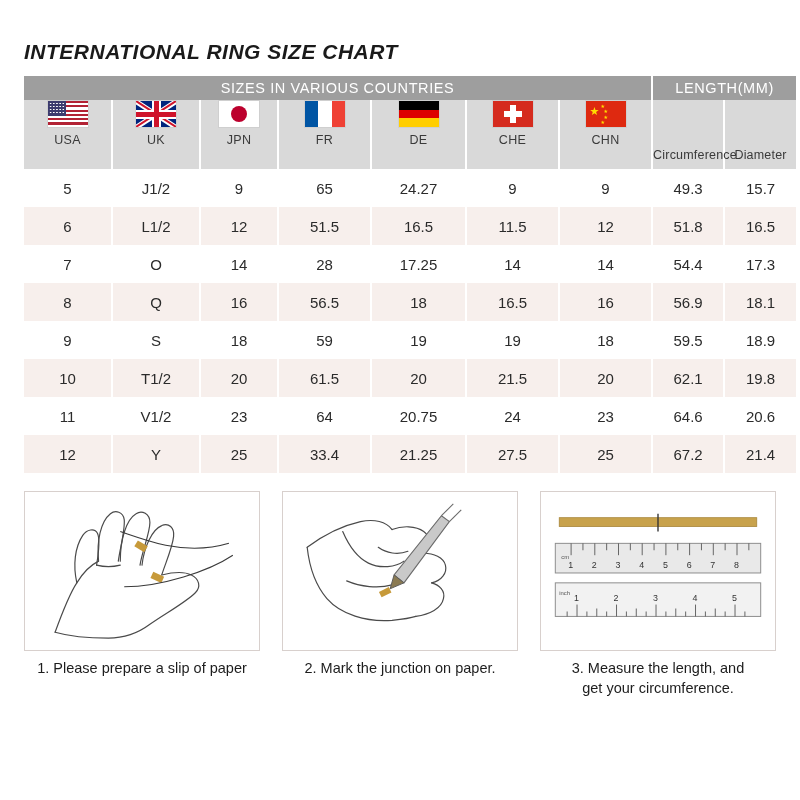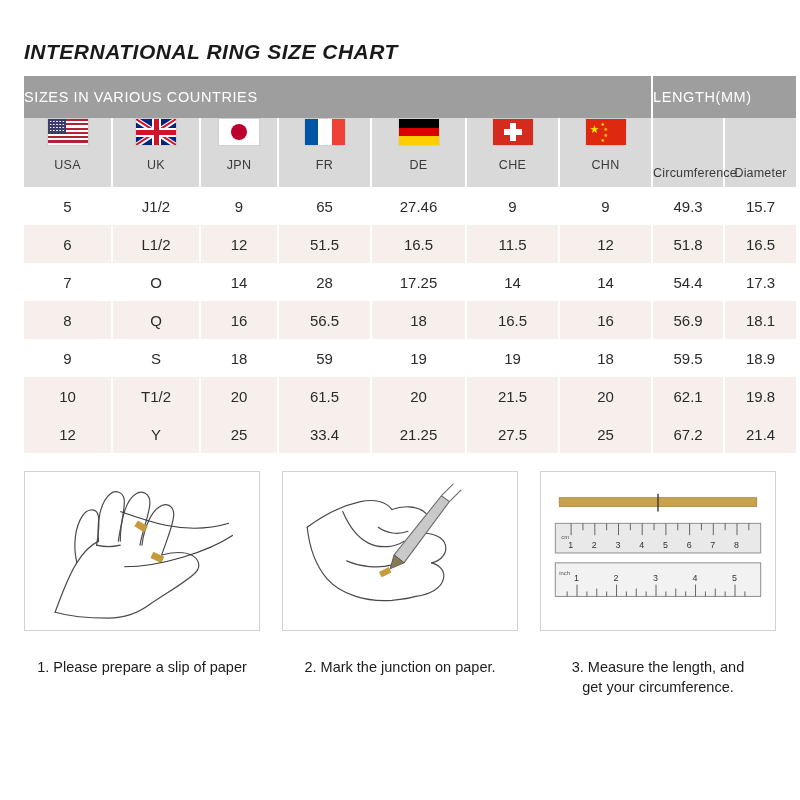--- a/index.html
+++ b/index.html
@@ -37,22 +37,23 @@
     border-collapse: collapse;
     table-layout: fixed;
   }
   table.chart td, table.chart th {
     padding: 0;
     margin: 0;
   }
   .hdr-band td {
     background: #9e9e9e;
     color: #ffffff;
+    text-align: center;
     font-size: 14.5px;
-    height: 42px;
+    height: 24px;
     letter-spacing: 0.6px;
     border-right: 2px solid #ffffff;
   }
   .hdr-band td:last-child { border-right: none; }
 
   .flagrow td {
     background: #d9d9d9;
     text-align: center;
     vertical-align: top;
     height: 62px;
@@ -60,21 +61,21 @@
     padding-top: 6px;
   }
   .flagrow td:last-child { border-right: none; margin-left: 42px; }
   .flagrow td.len {
     vertical-align: bottom;
     padding-bottom: 7px;
   }
   .code {
     font-size: 12.5px;
     color: #3a3a3a;
-    margin-top: 12px;
+    margin-top: 5px;
     letter-spacing: 0.3px;
   }
   .lenlabel {
     font-size: 12.5px;
     color: #3a3a3a;
     letter-spacing: 0.2px;
   }
 
   .flag {
     width: 42px;
@@ -208,21 +209,21 @@
     border: 1px solid #d8d0cd;
     background: #ffffff;
     box-sizing: border-box;
     position: relative;
     overflow: hidden;
   }
   .stepcap {
     font-size: 14.5px;
     line-height: 20px;
     text-align: center;
-    margin-top: 26px;
+    margin-top: 7px;
     color: #1d1d1d;
   }
   .stepcap .l2 { display: block; }
 </style>
 </head>
 <body>
 
 <div class="page">
 
   <div class="title">INTERNATIONAL RING SIZE CHART</div>
@@ -297,21 +298,21 @@
         <td class="len">
           <div class="lenlabel">Diameter</div>
         </td>
       </tr>
 
       <tr class="datarow odd">
         <td>5</td>
         <td>J1/2</td>
         <td>9</td>
         <td>65</td>
-        <td>27.46</td>
+        <td>24.27</td>
         <td>9</td>
         <td>9</td>
         <td>49.3</td>
         <td>15.7</td>
       </tr>
       <tr class="datarow even">
         <td>6</td>
         <td>L1/2</td>
         <td>12</td>
         <td>51.5</td>
@@ -357,20 +358,31 @@
       <tr class="datarow even">
         <td>10</td>
         <td>T1/2</td>
         <td>20</td>
         <td>61.5</td>
         <td>20</td>
         <td>21.5</td>
         <td>20</td>
         <td>62.1</td>
         <td>19.8</td>
+      </tr>
+      <tr class="datarow odd">
+        <td>11</td>
+        <td>V1/2</td>
+        <td>23</td>
+        <td>64</td>
+        <td>20.75</td>
+        <td>24</td>
+        <td>23</td>
+        <td>64.6</td>
+        <td>20.6</td>
       </tr>
       <tr class="datarow even">
         <td>12</td>
         <td>Y</td>
         <td>25</td>
         <td>33.4</td>
         <td>21.25</td>
         <td>27.5</td>
         <td>25</td>
         <td>67.2</td>

